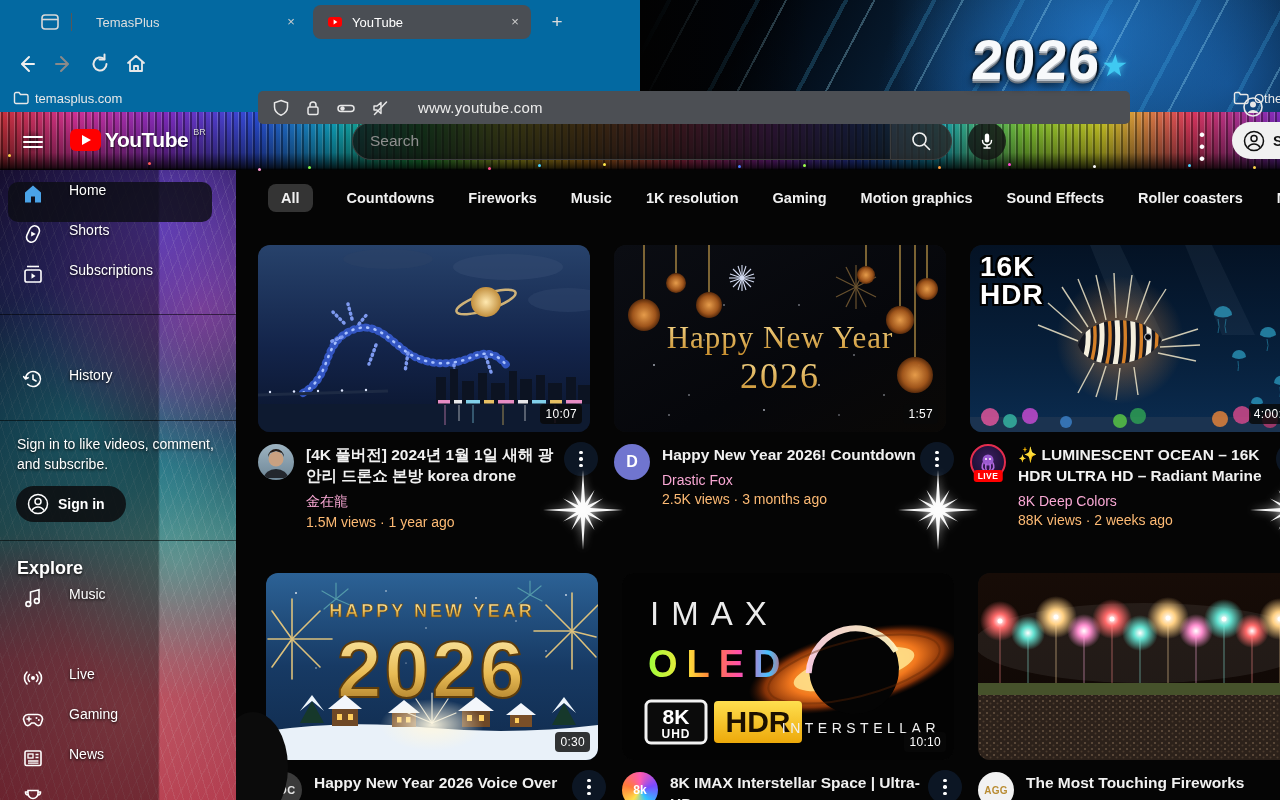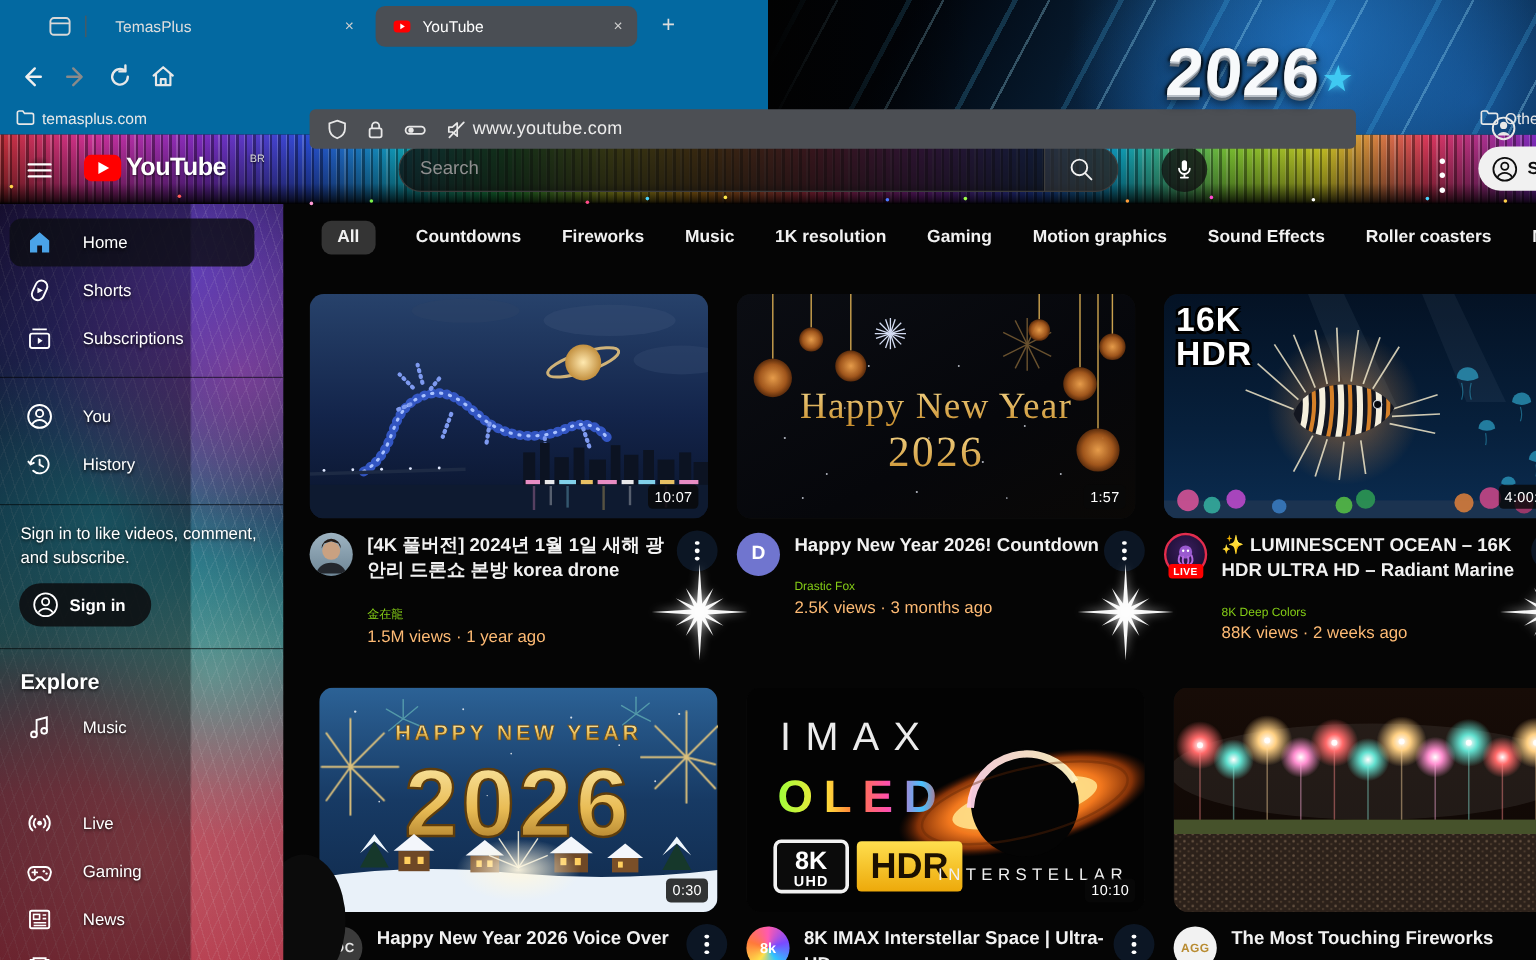--- a/index.html
+++ b/index.html
@@ -21,21 +21,21 @@
 .tab{position:absolute;top:5px;height:34px;display:flex;align-items:center;font-size:13px;color:#dedede}
 .tab1{left:78px;width:226px}
 .tab1 .t-label{margin-left:18px}
 .tab2{left:313px;width:218px;background:#4a4e54;border-radius:8px;color:#fff}
 .tab-close{position:absolute;top:9px;width:16px;height:16px;font-size:13px;color:#cfcfcf;text-align:center;line-height:16px}
 .newtab{position:absolute;left:545px;top:10px;width:24px;height:24px;color:#dcdcdc;font-size:19px;text-align:center;line-height:24px}
 .navbar{position:absolute;left:0;top:44px;width:1280px;height:40px}
 .navbtn{position:absolute;top:8px;width:24px;height:24px}
 .urlbar{position:absolute;left:258px;top:47px;width:872px;height:33px;background:#4c4f54;border-radius:5px;display:flex;align-items:center}
 .url-ic{margin-left:14px;flex:none}
-.url-text{margin-left:4px;font-size:15px;color:#ececec;letter-spacing:.2px}
+.url-text{margin-left:28px;font-size:15px;color:#ececec;letter-spacing:.2px}
 .acct{position:absolute;left:1242px;top:52px}
 .bmbar{position:absolute;left:0;top:84px;width:1280px;height:28px;display:flex;align-items:center}
 .bm{display:flex;align-items:center;font-size:13px;color:#e8e8e8;gap:6px}
 .bm-left{margin-left:13px}
 .bm-right{position:absolute;left:1233px;display:flex;align-items:center;gap:5px;font-size:13px;color:#e8e8e8;white-space:nowrap}
 #year-graphic{position:absolute;left:972px;top:34px;z-index:50;display:flex;align-items:flex-start;transform:skewX(-4deg)}
 #year-graphic .yr{font-size:56px;font-weight:900;letter-spacing:1px;line-height:52px;color:#f7f9fb;
  text-shadow:0 2px 0 #b9c0c8,0 4px 0 #6d7680,2px 2px 2px rgba(0,0,0,.85),-2px 0 2px rgba(0,0,0,.7),0 6px 10px rgba(0,0,0,.8)}
 #year-graphic .yr-star{color:#3fc9f2;font-size:30px;margin-left:1px;margin-top:14px;text-shadow:0 0 6px rgba(63,201,242,.9)}
 
@@ -45,22 +45,22 @@
  repeating-linear-gradient(90deg,rgba(255,255,255,.22) 0 1px,rgba(0,0,0,.38) 1px 3px,rgba(255,255,255,0) 3px 7px),
  linear-gradient(90deg,#d8353f,#e035a4 6%,#8b2fd0 13%,#2e53e8 20%,#12b8d6 26%,#27c24a 33%,#e5e32a 40%,#f59a1f 46%,#ef3b63 53%,#b02fd0 60%,#2e53e8 67%,#12b8d6 73%,#8de03a 80%,#e5e32a 86%,#ef3b63 93%,#8b2fd0 100%)}
 .mh-dots{position:absolute;left:8px;top:42px;width:3px;height:3px;border-radius:50%;background:#ffd24a;
  box-shadow:140px 8px 0 #ff5a5a,300px 12px 0 #7cf24a,530px 10px 0 #4ad4ff,595px 9px 0 #ffe84a,730px 11px 0 #4a7bff,795px 10px 0 #9cff4a,930px 12px 0 #ff9c3a,1000px 9px 0 #ff4ad0,1085px 11px 0 #ffffff,1180px 10px 0 #4ad4ff,1245px 12px 0 #ffd24a,480px 13px 0 #ff4a8a,250px 14px 0 #ff9ad5}
 .hamburger{position:absolute;left:22px;top:18px;width:22px;height:22px;padding:3px 1px;background:radial-gradient(circle,rgba(0,0,0,.55),rgba(0,0,0,0) 70%)}
 .hamburger i{display:block;width:20px;height:2px;background:#fff;margin:3px 0;border-radius:1px}
 .yt-logo{position:absolute;left:70px;top:17px;display:flex;align-items:flex-start}
 .yt-badge{width:31px;height:22px;background:#f00;border-radius:6px;position:relative;flex:none}
 .yt-badge:after{content:"";position:absolute;left:12px;top:6px;border-left:9px solid #fff;border-top:5px solid transparent;border-bottom:5px solid transparent}
 .yt-word{font-size:21px;font-weight:700;letter-spacing:-.5px;color:#fff;margin-left:4px;line-height:22px;text-shadow:0 1px 2px rgba(0,0,0,.6)}
-.yt-cc{font-size:9px;color:#d7d7d7;margin-left:20px;margin-top:-2px;text-shadow:0 1px 2px rgba(0,0,0,.8)}
-.searchwrap{position:absolute;left:332px;top:10px;height:38px;display:flex}
+.yt-cc{font-size:9px;color:#d7d7d7;margin-left:5px;margin-top:-2px;text-shadow:0 1px 2px rgba(0,0,0,.8)}
+.searchwrap{position:absolute;left:352px;top:10px;height:38px;display:flex}
 .searchbox{width:538px;height:38px;background:rgba(14,14,14,.78);border:1px solid #3c3c3c;border-right:none;border-radius:19px 0 0 19px;display:flex;align-items:center}
 .searchbox input{background:transparent;border:none;outline:none;color:#eee;font-size:15.5px;margin-left:17px;width:480px;font-family:"Liberation Sans",sans-serif}
 .searchbox input::placeholder{color:#8f8f8f}
 .searchbtn{width:62px;height:38px;background:rgba(40,40,40,.85);border:1px solid #3c3c3c;border-radius:0 19px 19px 0;display:flex;align-items:center;justify-content:center}
 .micbtn{position:absolute;left:968px;top:10px;width:38px;height:38px;border-radius:50%;background:rgba(18,18,18,.82);display:flex;align-items:center;justify-content:center}
 .mh-kebab{position:absolute;left:1190px;top:15px;width:24px;height:28px;color:#fff;font-size:17px;letter-spacing:0;text-align:center;line-height:9px}
 .mh-kebab span{display:block;margin:3px 0}
 .signin-top{position:absolute;left:1232px;top:10px;height:37px;width:120px;background:#f1f1f1;border-radius:19px;display:flex;align-items:center;color:#0f0f0f}
 .signin-top .si-label{font-size:14.5px;font-weight:700;margin-left:7px}
 
@@ -72,21 +72,21 @@
  background:
  linear-gradient(90deg,rgba(0,0,0,.48) 0,rgba(0,0,0,.48) 158px,rgba(0,0,0,.14) 160px),
  repeating-linear-gradient(74deg,rgba(255,255,255,.10) 0 1px,transparent 1px 8px),
  repeating-linear-gradient(118deg,rgba(255,255,255,.08) 0 1px,transparent 1px 11px),
  radial-gradient(circle at 65% 8%,rgba(125,85,255,.75),transparent 34%),
  radial-gradient(circle at 85% 22%,rgba(255,75,145,.5),transparent 30%),
  radial-gradient(circle at 35% 42%,rgba(65,205,225,.55),transparent 38%),
  radial-gradient(circle at 75% 62%,rgba(110,230,210,.45),transparent 32%),
  radial-gradient(circle at 55% 86%,rgba(255,120,130,.6),transparent 40%),
  linear-gradient(180deg,#190f38 0%,#273070 18%,#1d5d7c 42%,#3f8288 58%,#a84a62 78%,#c23850 100%)}
-.sb-row{position:absolute;left:0;width:236px;height:40px;display:flex;align-items:center}
+.sb-row{position:absolute;left:0;width:236px;height:40px;display:flex;}
 .sb-ic{width:24px;height:24px;margin-left:21px;flex:none}
 .sb-label{margin-left:24px;font-size:14px;color:#fff;text-shadow:0 1px 3px rgba(0,0,0,.9)}
 .sb-active{position:absolute;left:8px;top:12px;width:204px;height:40px;background:rgba(12,14,20,.82);border-radius:10px}
 .sb-div{position:absolute;left:0;width:236px;height:1px;background:rgba(0,0,0,.55)}
 .sb-msg{position:absolute;left:17px;top:264px;width:198px;font-size:14px;line-height:20px;color:#fff;text-shadow:0 1px 3px rgba(0,0,0,.9)}
 .sb-signin{position:absolute;left:16px;top:316px;height:36px;width:110px;background:rgba(12,12,14,.85);border-radius:18px;display:flex;align-items:center}
 .sb-signin .si-label{font-size:14px;font-weight:700;color:#fff;margin-left:8px}
 .sb-title{position:absolute;left:17px;top:388px;font-size:18px;font-weight:700;color:#fff;text-shadow:0 1px 3px rgba(0,0,0,.9)}
 
 .card{position:absolute;width:332px;z-index:10}
@@ -94,21 +94,21 @@
 .c4{left:266px;top:573px}.c5{left:622px;top:573px}.c6{left:978px;top:573px}
 .thumb{position:relative;width:332px;height:187px;border-radius:12px;overflow:hidden;background:#101010}
 .dur{position:absolute;right:8px;bottom:8px;background:rgba(8,8,8,.82);color:#fff;font-size:12px;font-weight:400;padding:3px 5px;border-radius:4px;letter-spacing:.3px}
 .badge16k{position:absolute;top:8px;left:10px;font-size:28px;font-weight:900;line-height:28px;letter-spacing:1px;color:#fff;
  text-shadow:-2px 0 #000,2px 0 #000,0 -2px #000,0 2px #000,-2px -2px #000,2px 2px #000,-2px 2px #000,2px -2px #000}
 .details{position:relative;display:flex;margin-top:12px;gap:12px}
 .avatar{width:36px;height:36px;border-radius:50%;flex:none;position:relative;display:flex;align-items:center;justify-content:center;font-weight:700;overflow:visible}
 .av-live{position:absolute;left:50%;transform:translateX(-50%);bottom:-4px;background:#f00;color:#fff;font-size:8.5px;font-weight:700;padding:1px 4px;border-radius:3px;letter-spacing:.4px}
 .v-text{min-width:0;flex:1}
 .v-title{font-size:15.5px;font-weight:700;color:#f1f1f1;line-height:21px;max-height:42px;overflow:hidden;padding-right:26px}
-.v-channel{font-size:10px;color:#84cc16;margin-top:19px}
+.v-channel{font-size:14px;color:#f9a8d4;margin-top:7px}
 .v-meta{font-size:14px;color:#fdba74;margin-top:3px}
 .kebab{position:absolute;right:-8px;top:-2px;width:34px;height:34px;border-radius:50%;background:rgba(14,26,42,.85);color:#fff;display:flex;align-items:center;justify-content:center;flex-direction:column;gap:3px}
 .kebab i{width:3.5px;height:3.5px;border-radius:50%;background:#fff}
 .burst{position:absolute;z-index:25;filter:drop-shadow(0 0 4px rgba(255,255,255,.85))}
 .b1{left:541px;top:468px}.b2{left:896px;top:468px}.b3{left:1248px;top:468px}
 .corner-blob{position:absolute;left:218px;top:712px;width:70px;height:110px;border-radius:50%;background:#0b0b0b;z-index:12}
 .av1{background:linear-gradient(180deg,#9eb4c2,#6e8696)}
 .av2{background:#7075cf;color:#fff;font-size:16px}
 .av3{background:radial-gradient(circle at 50% 40%,#3b1e5e,#120a26);border:2px solid #e32d4e}
 .av4{background:#3b3b3b;color:#e5e5e5;font-size:11px;letter-spacing:.5px}
@@ -291,28 +291,20 @@
   </div>
   <div class="sb-row" style="top:92px">
     <svg class="sb-ic" viewBox="0 0 24 24">
         <line x1="6" y1="4.5" x2="18" y2="4.5" stroke="#fff" stroke-width="1.6"></line>
         <rect x="4" y="8" width="16" height="12" rx="1.8" fill="none" stroke="#fff" stroke-width="1.6"></rect>
         <path d="M10.5 11.3 L14.5 14 L10.5 16.7 Z" fill="#fff"></path>
       </svg>
     <span class="sb-label">Subscriptions</span>
   </div>
   <div class="sb-div" style="top:144px"></div>
-  <div class="sb-row" style="top:157px">
-    <svg class="sb-ic" viewBox="0 0 24 24">
-        <circle cx="12" cy="12" r="9.5" fill="none" stroke="#fff" stroke-width="1.6"></circle>
-        <circle cx="12" cy="9.5" r="3" fill="none" stroke="#fff" stroke-width="1.6"></circle>
-        <path d="M5.8 18.6 a7.2 7.2 0 0 1 12.4 0" fill="none" stroke="#fff" stroke-width="1.6"></path>
-      </svg>
-    <span class="sb-label">You</span>
-  </div>
   <div class="sb-row" style="top:197px">
     <svg class="sb-ic" viewBox="0 0 24 24">
         <path d="M4.5 12 a7.5 7.5 0 1 1 2.2 5.3 M4.5 12 l-1.8-2.3 M4.5 12 l2.6-1.3" fill="none" stroke="#fff" stroke-width="1.6" stroke-linecap="round"></path>
         <path d="M12 8 v4.2 l3 1.8" fill="none" stroke="#fff" stroke-width="1.6" stroke-linecap="round"></path>
       </svg>
     <span class="sb-label">History</span>
   </div>
   <div class="sb-div" style="top:250px"></div>
 
   <div class="sb-msg">Sign in to like videos, comment, and subscribe.</div>

